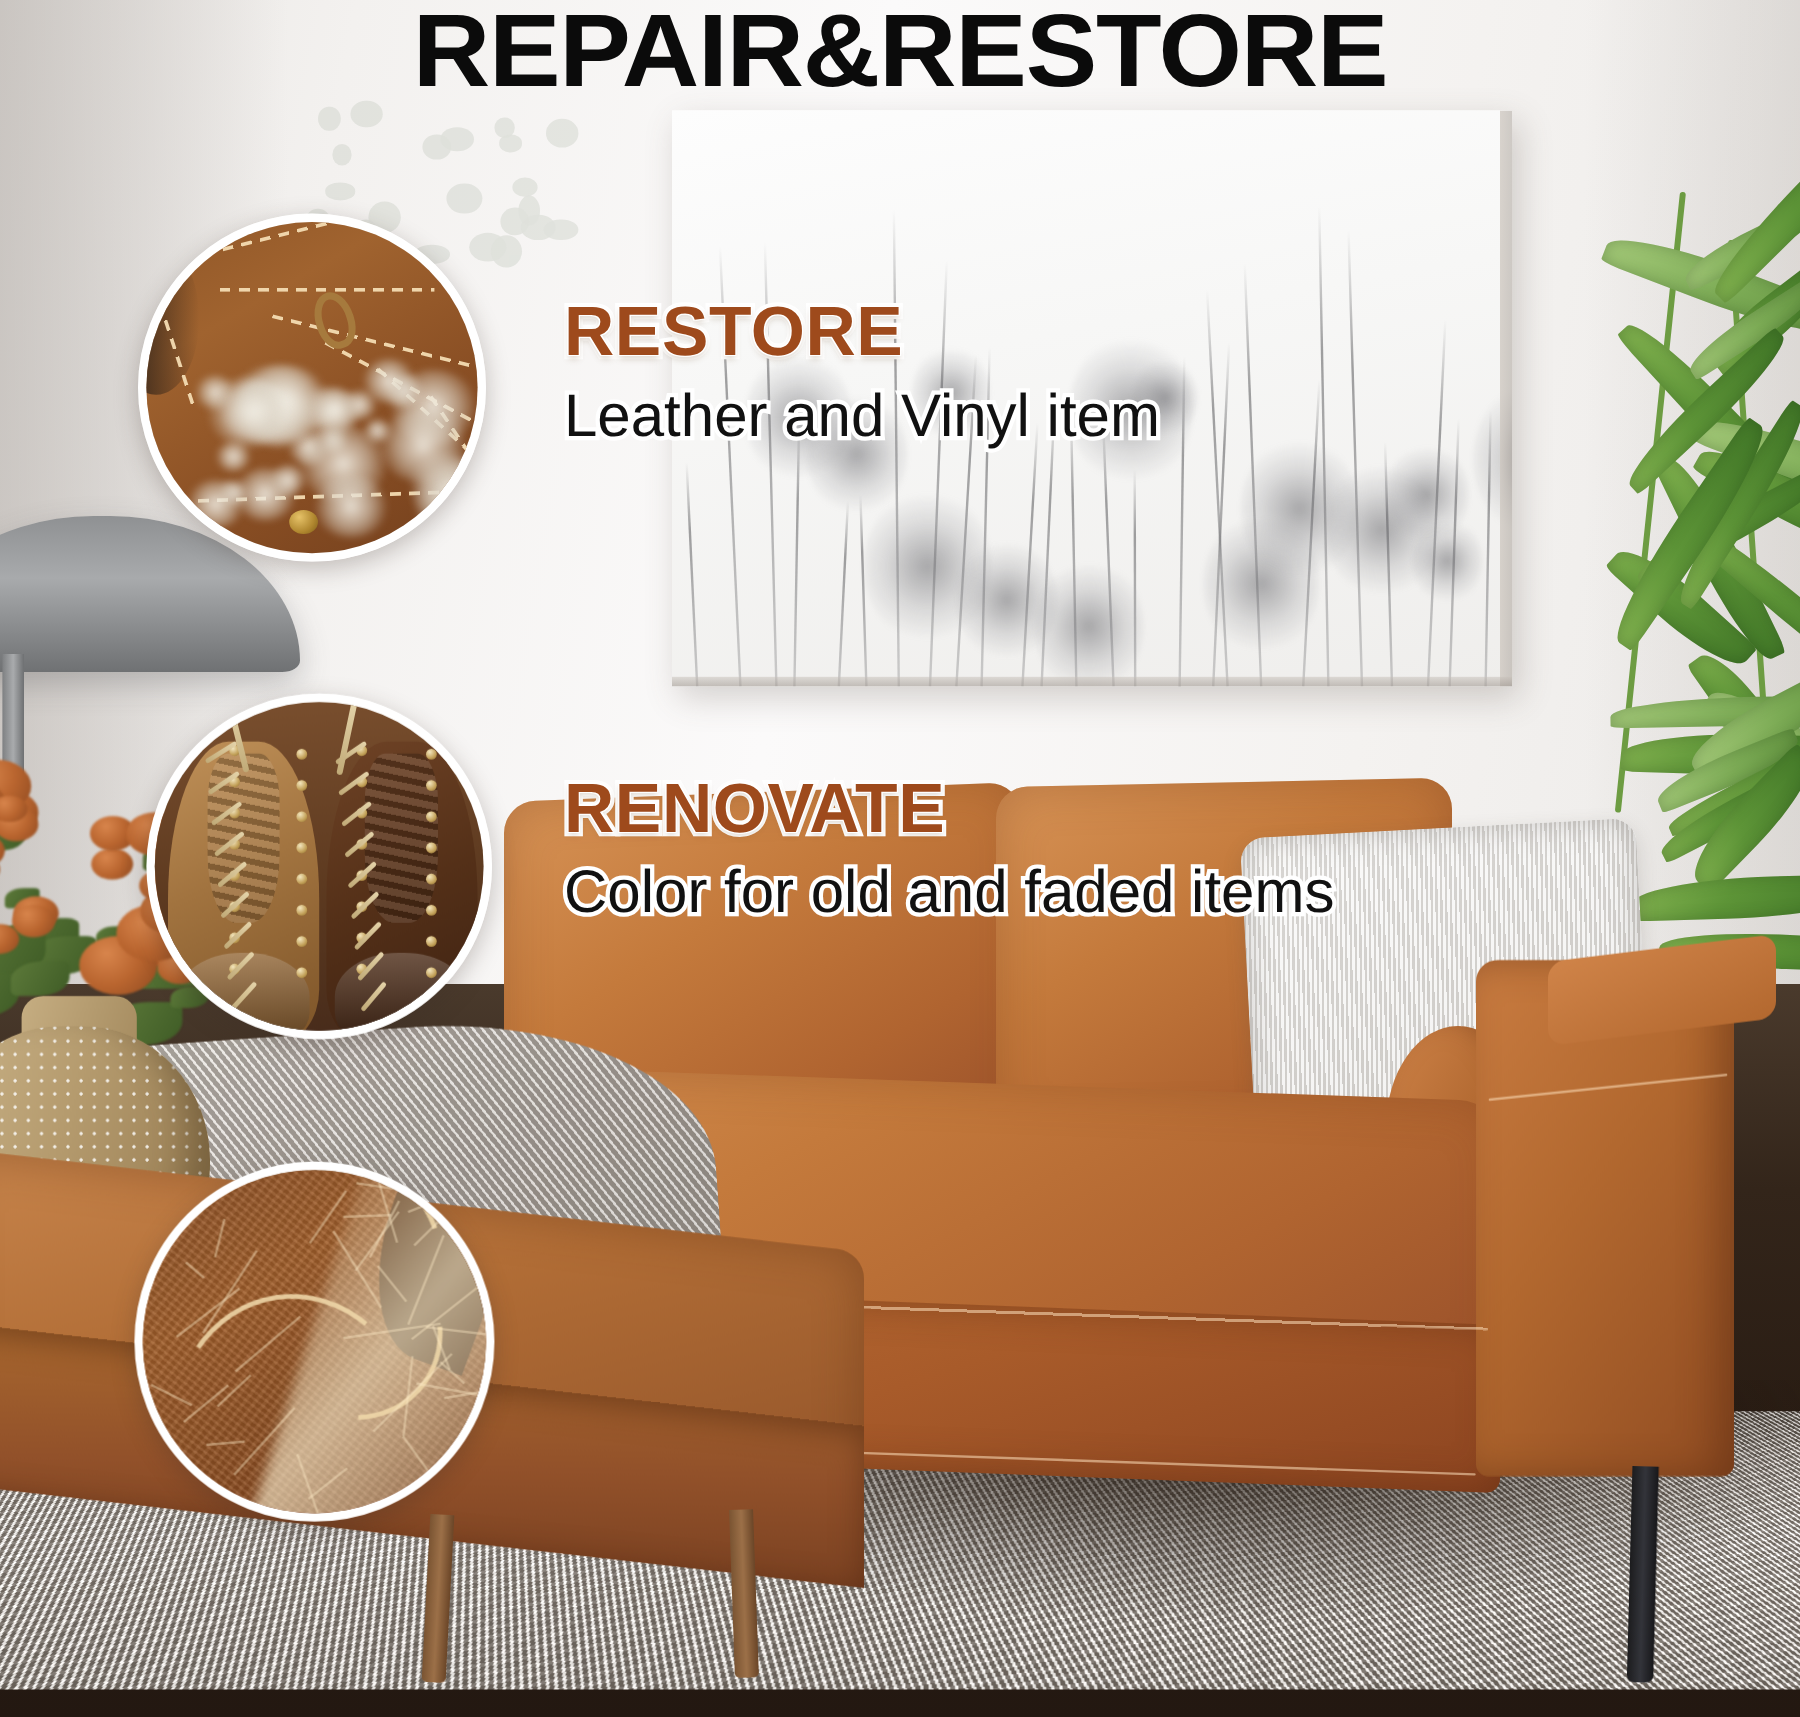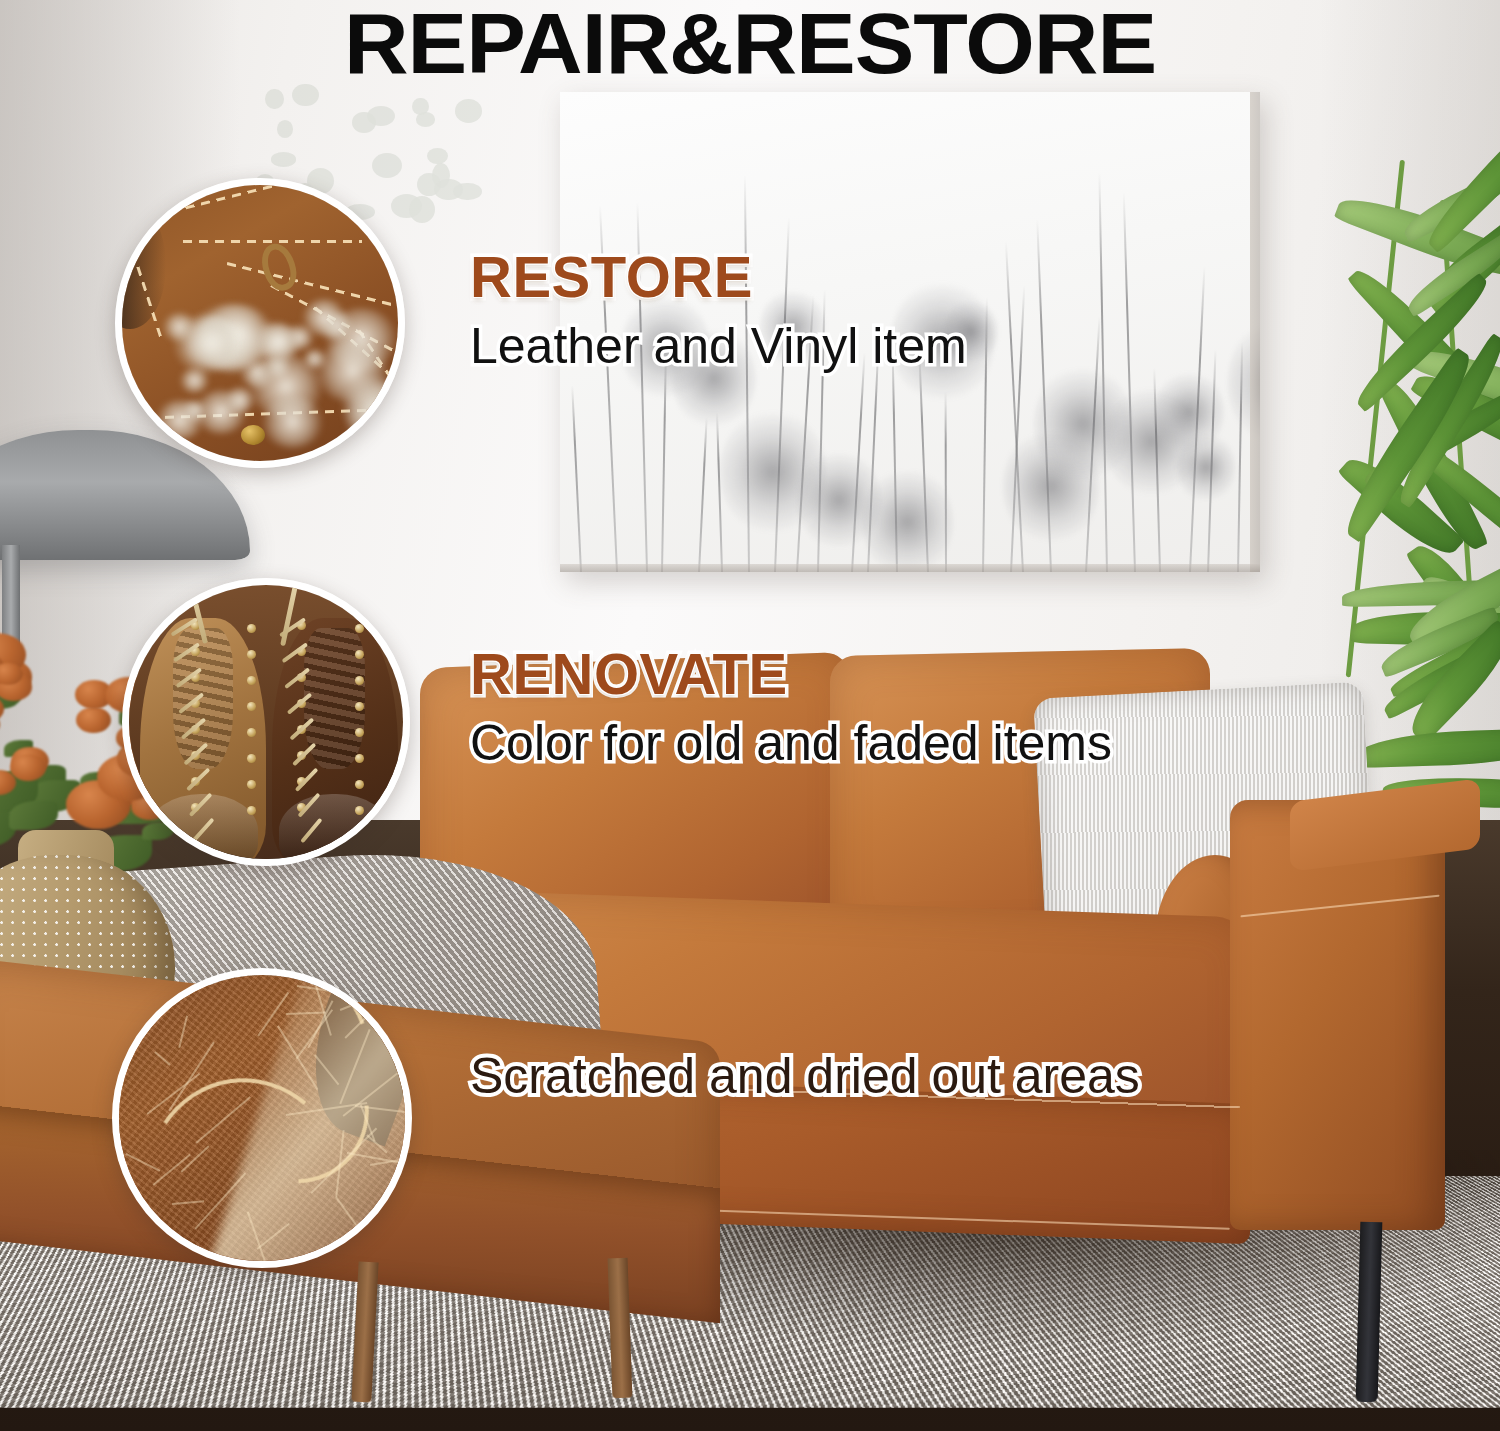--- a/index.html
+++ b/index.html
@@ -768,16 +768,15 @@
     <div class="feature-head">RENOVATE</div>
     <div class="feature-sub">Color for old and faded items</div>
   </div>
 
   <div class="feature-block" style="left:470px;top:248px;">
     <div class="feature-head">RESTORE</div>
     <div class="feature-sub">Leather and Vinyl item</div>
   </div>
 
   <div class="feature-block" style="left:470px;top:1036px;">
-    <div class="feature-sub dark">Scratched and dried out areas</div>
   </div>
 
 </div>
 
 </body></html>

